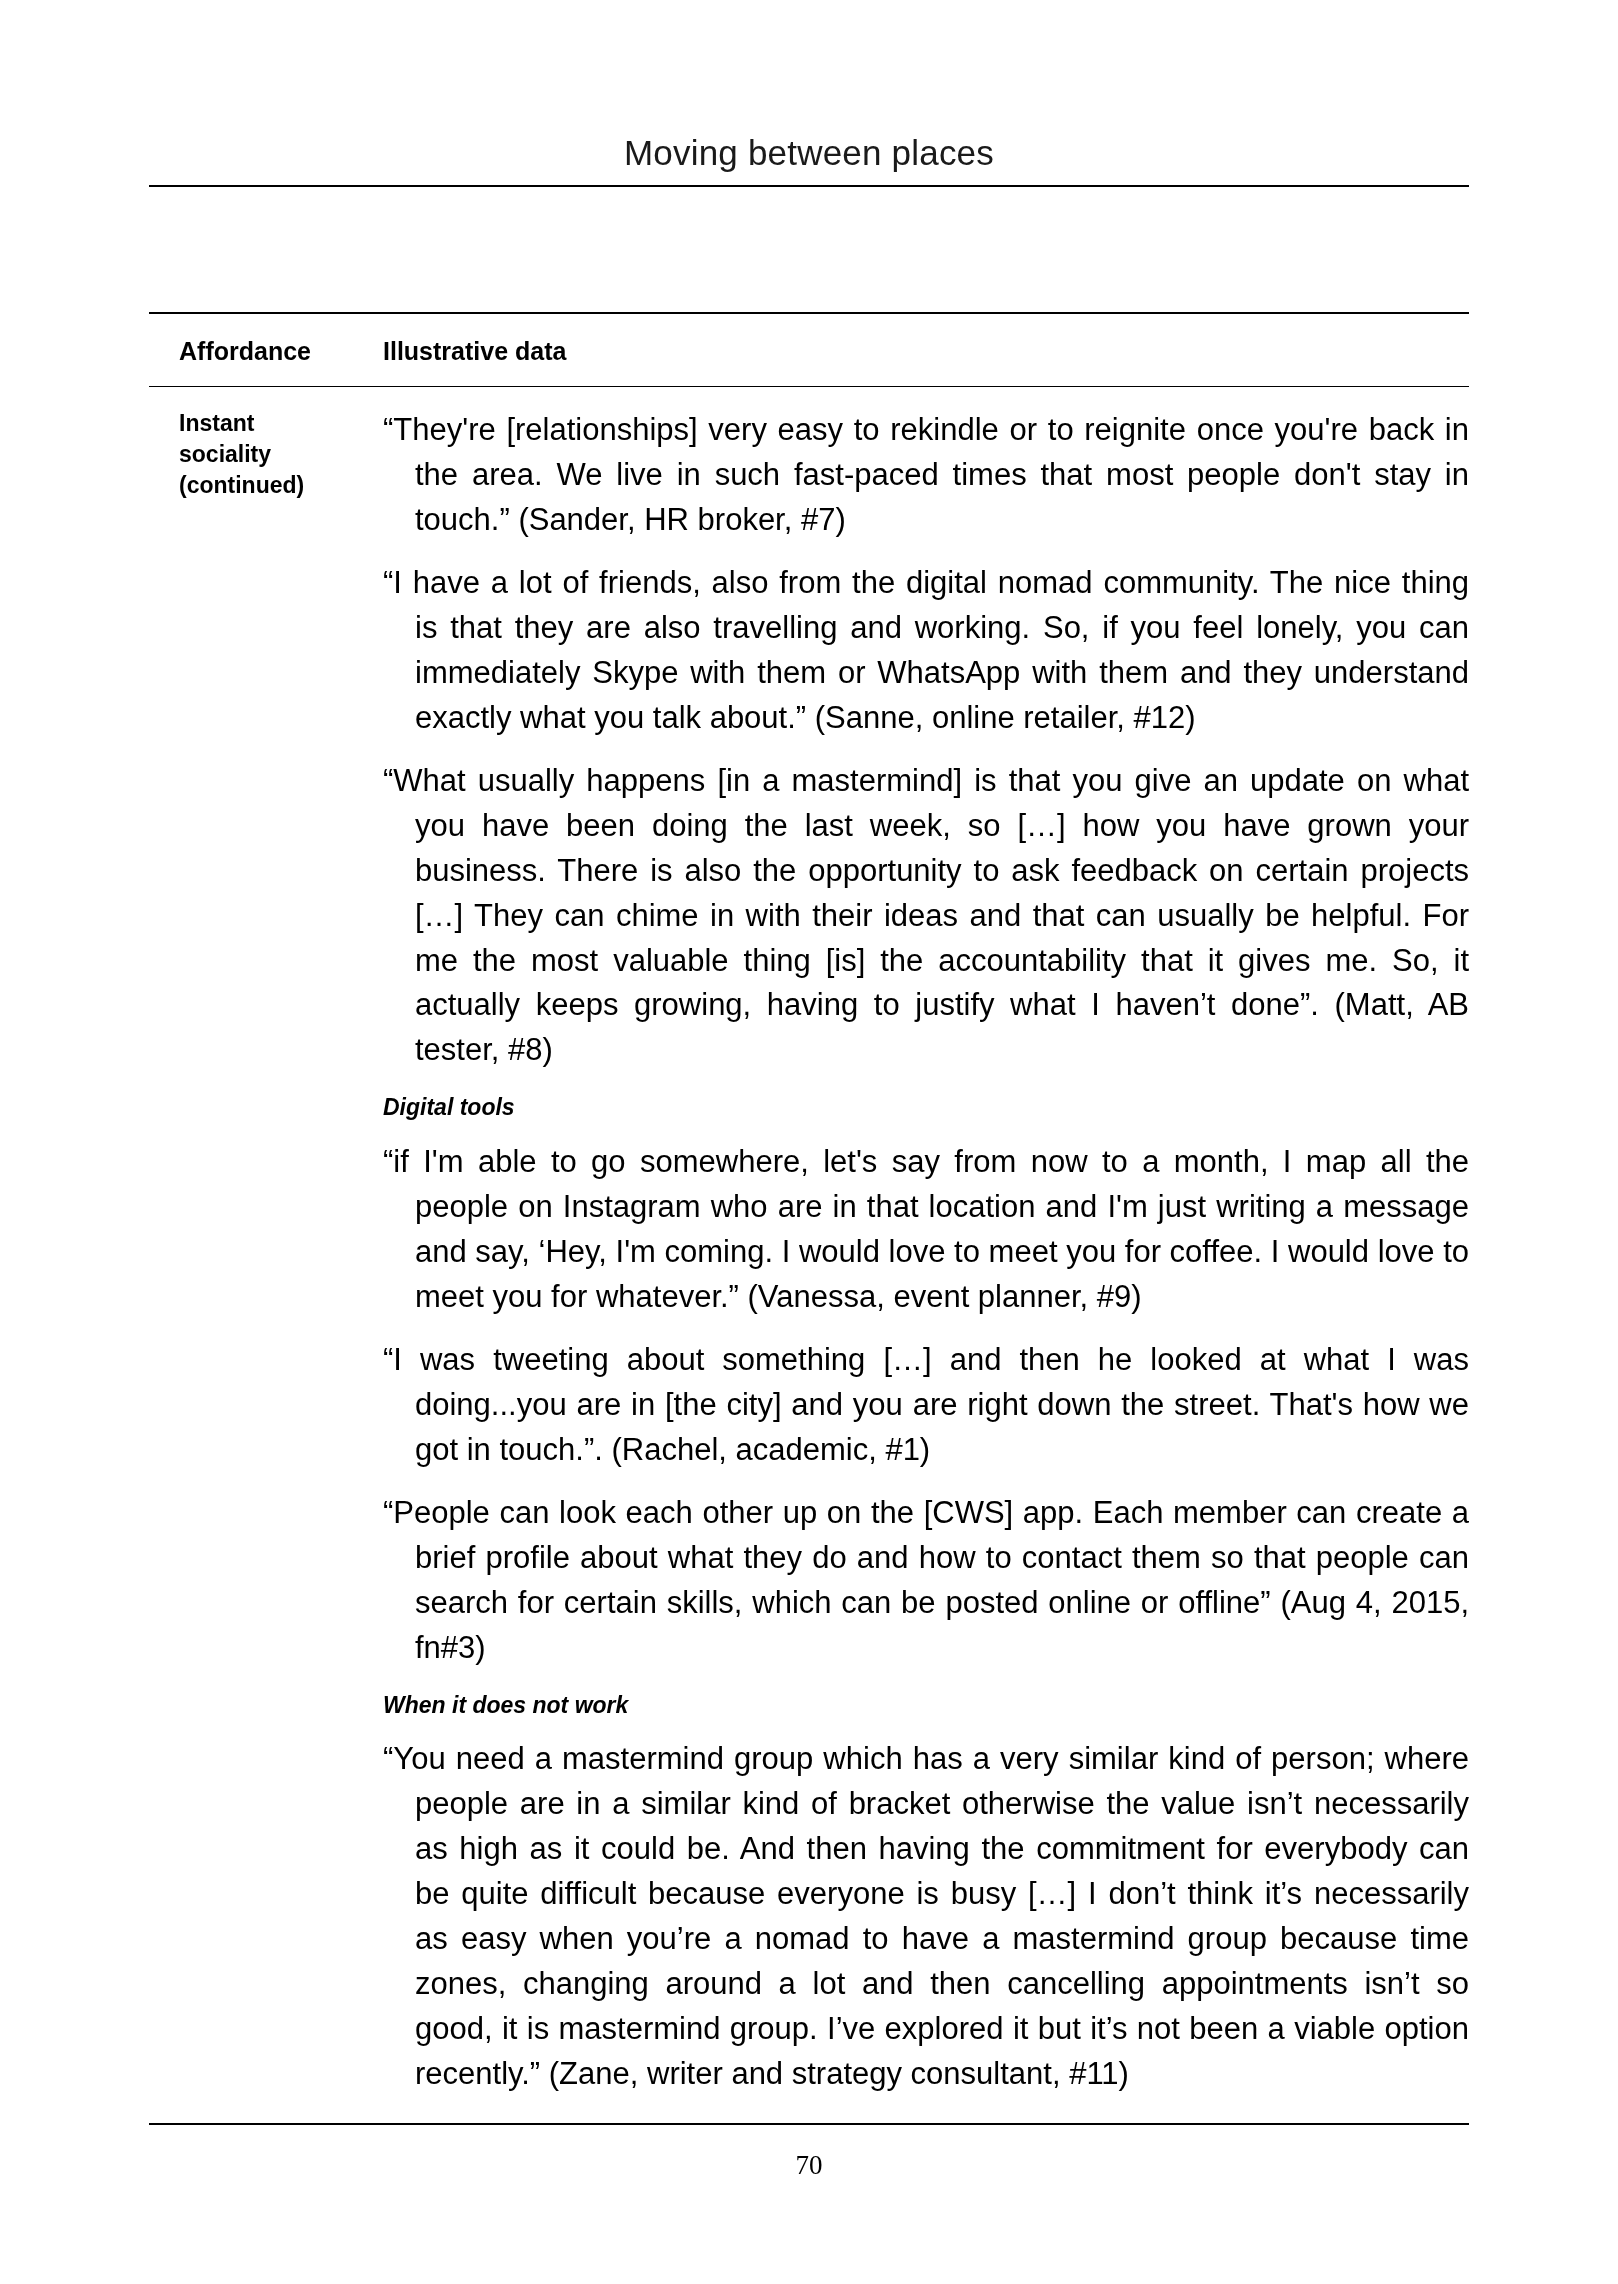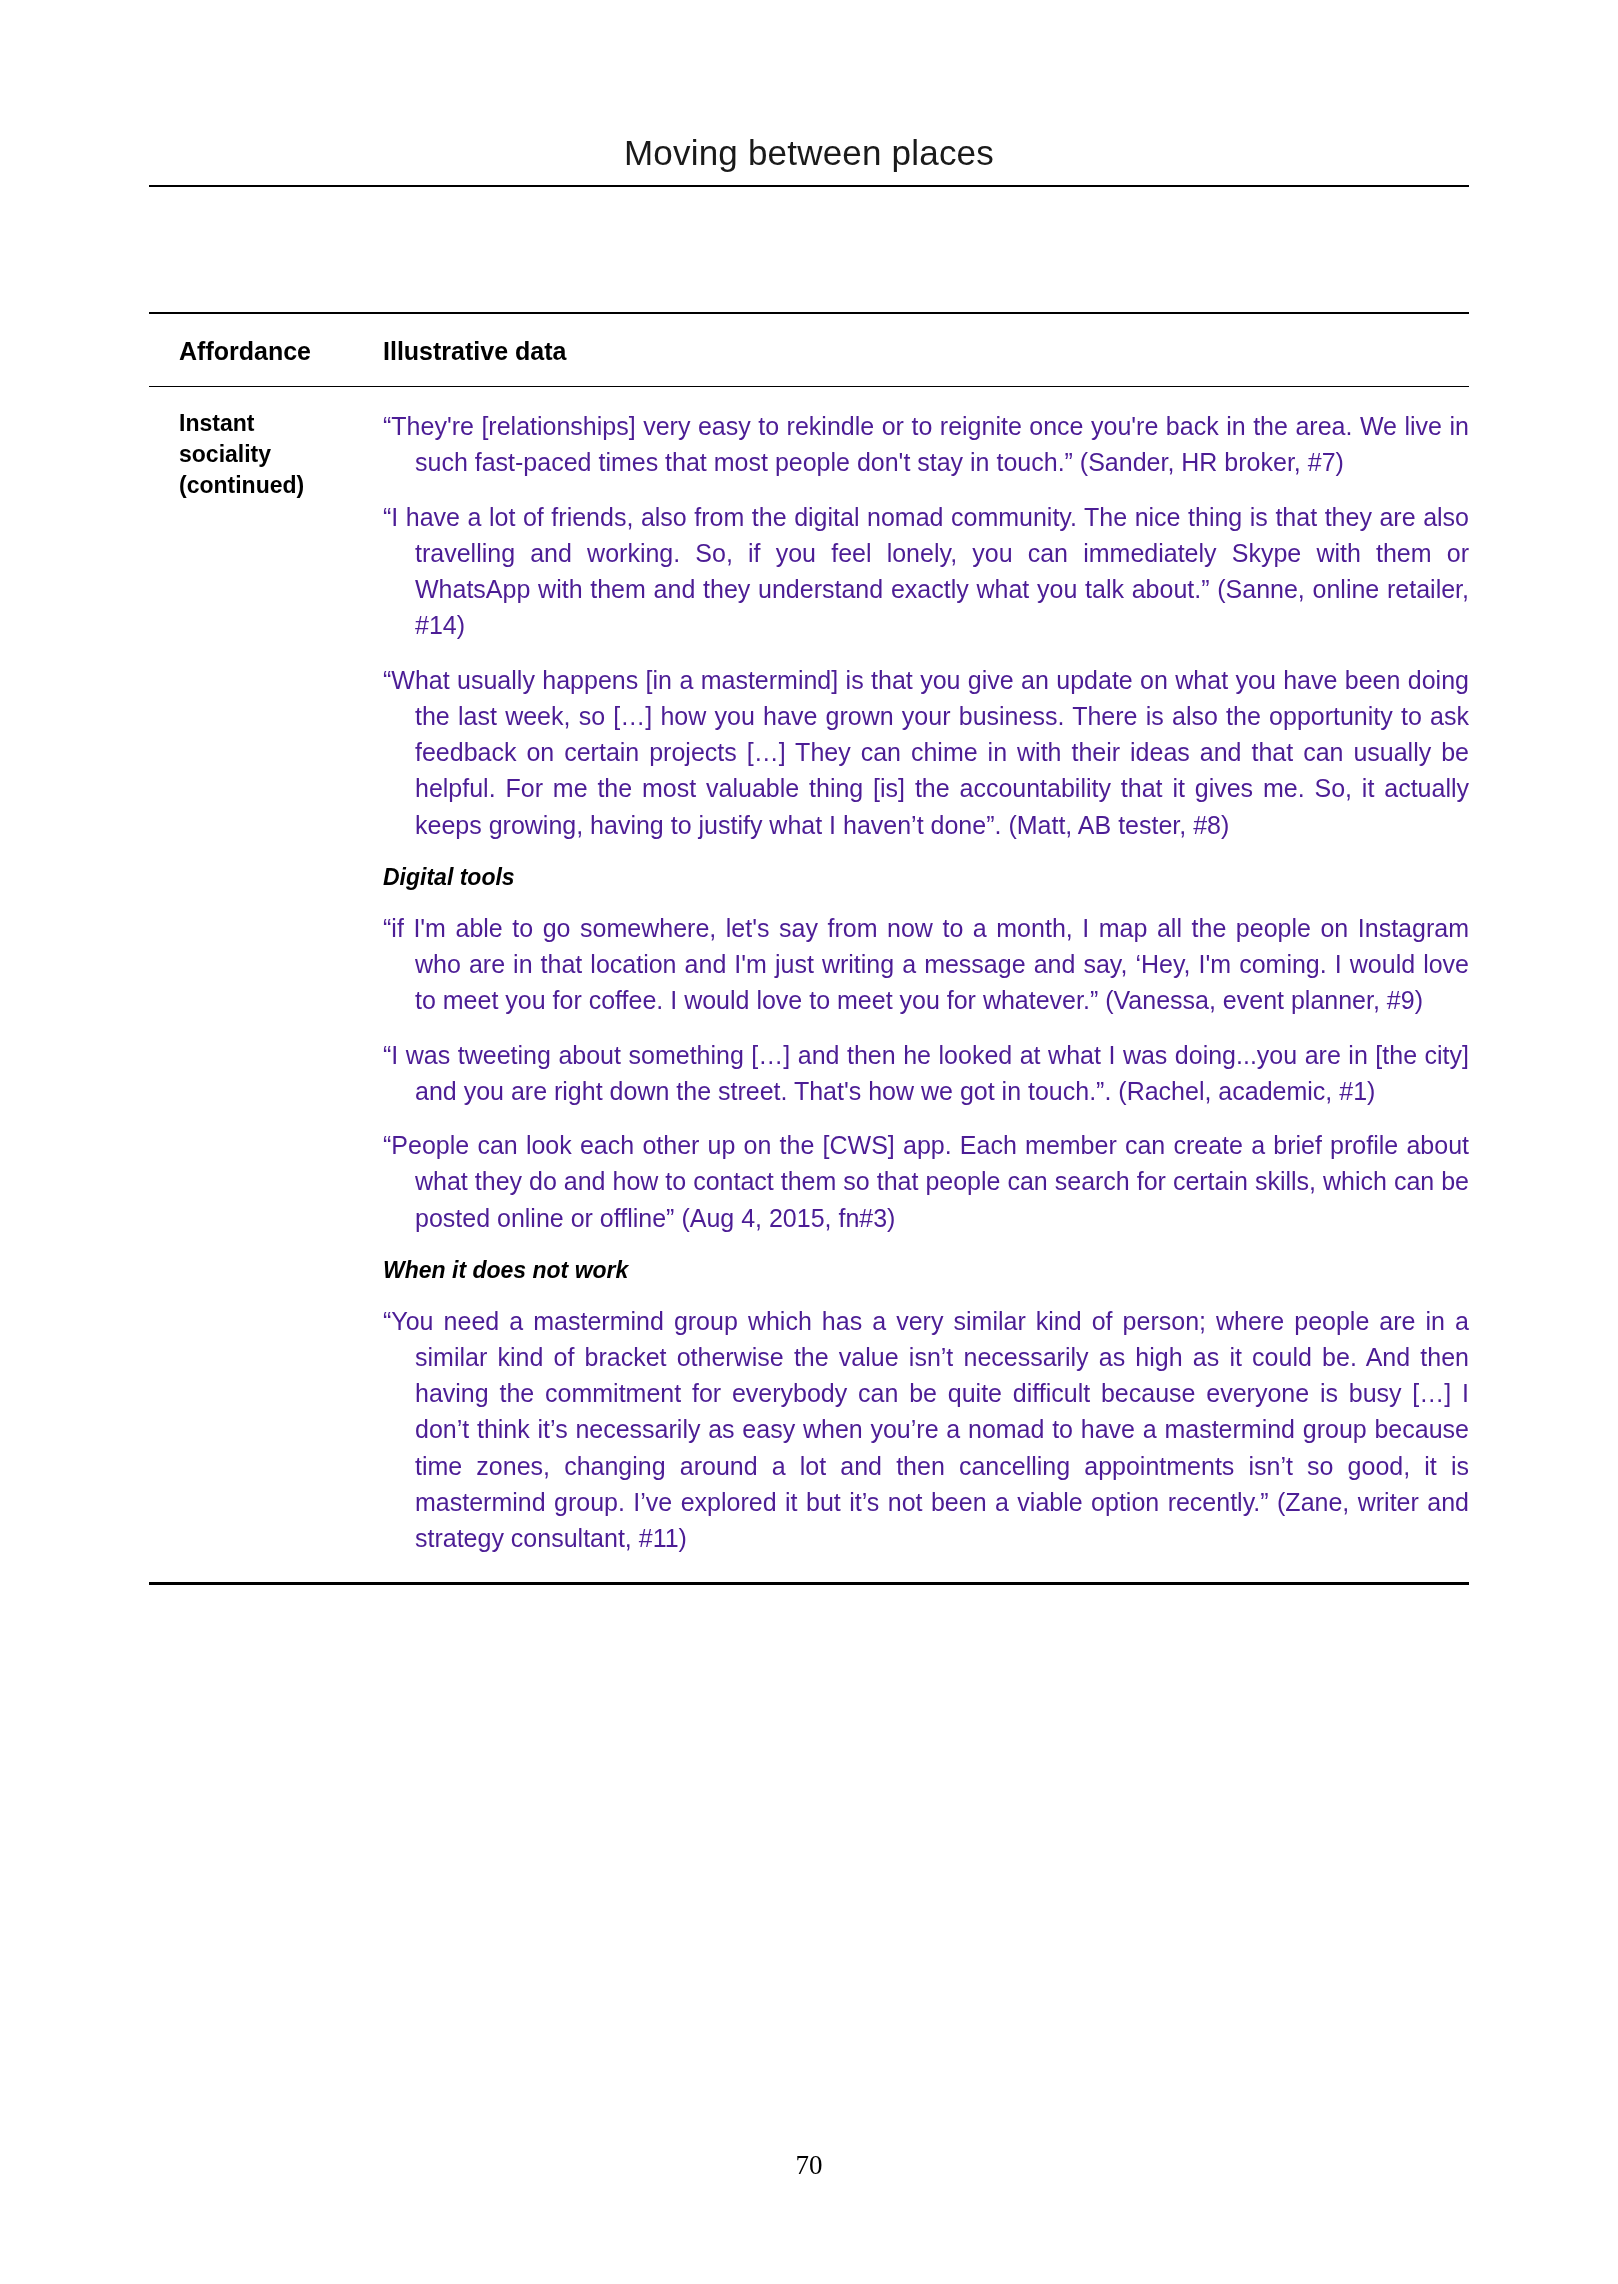--- a/index.html
+++ b/index.html
@@ -86,28 +86,28 @@
     display: flex;
     padding-top: 21px;
     padding-bottom: 26px;
   }
   .affordance-label {
     font-weight: bold;
     font-size: 23px;
     line-height: 1.35;
   }
   .quote {
-    font-size: 25px;
+    font-size: 31px;
     line-height: 1.45;
     text-align: justify;
     text-justify: inter-word;
     margin: 0 0 18px 0;
     padding-left: 32px;
     text-indent: -32px;
-    color: #4c1d95;
+    color: #000000;
   }
   .quote:last-child { margin-bottom: 0; }
   .subhead {
     font-size: 23px;
     font-weight: bold;
     font-style: italic;
     margin: 7.6px 0 16.7px 0;
     padding-left: 0;
     line-height: 1.4;
   }
@@ -144,21 +144,21 @@
     <div class="rule-mid"></div>
 
     <div class="tbody">
       <div class="col-affordance">
         <div class="affordance-label">Instant</div>
         <div class="affordance-label">sociality</div>
         <div class="affordance-label">(continued)</div>
       </div>
       <div class="col-data">
         <p class="quote">“They're [relationships] very easy to rekindle or to reignite once you're back in the area. We live in such fast-paced times that most people don't stay in touch.” (Sander, HR broker, #7)</p>
-        <p class="quote">“I have a lot of friends, also from the digital nomad community. The nice thing is that they are also travelling and working. So, if you feel lonely, you can immediately Skype with them or WhatsApp with them and they understand exactly what you talk about.” (Sanne, online retailer, #14)</p>
+        <p class="quote">“I have a lot of friends, also from the digital nomad community. The nice thing is that they are also travelling and working. So, if you feel lonely, you can immediately Skype with them or WhatsApp with them and they understand exactly what you talk about.” (Sanne, online retailer, #12)</p>
         <p class="quote">“What usually happens [in a mastermind] is that you give an update on what you have been doing the last week, so […] how you have grown your business. There is also the opportunity to ask feedback on certain projects […] They can chime in with their ideas and that can usually be helpful. For me the most valuable thing [is] the accountability that it gives me. So, it actually keeps growing, having to justify what I haven’t done”. (Matt, AB tester, #8)</p>
         <p class="subhead">Digital tools</p>
         <p class="quote">“if I'm able to go somewhere, let's say from now to a month, I map all the people on Instagram who are in that location and I'm just writing a message and say, ‘Hey, I'm coming. I would love to meet you for coffee. I would love to meet you for whatever.” (Vanessa, event planner, #9)</p>
         <p class="quote">“I was tweeting about something […] and then he looked at what I was doing...you are in [the city] and you are right down the street. That's how we got in touch.”. (Rachel, academic, #1)</p>
         <p class="quote">“People can look each other up on the [CWS] app. Each member can create a brief profile about what they do and how to contact them so that people can search for certain skills, which can be posted online or offline” (Aug 4, 2015, fn#3)</p>
         <p class="subhead">When it does not work</p>
         <p class="quote">“You need a mastermind group which has a very similar kind of person; where people are in a similar kind of bracket otherwise the value isn’t necessarily as high as it could be. And then having the commitment for everybody can be quite difficult because everyone is busy […] I don’t think it’s necessarily as easy when you’re a nomad to have a mastermind group because time zones, changing around a lot and then cancelling appointments isn’t so good, it is mastermind group. I’ve explored it but it’s not been a viable option recently.” (Zane, writer and strategy consultant, #11)</p>
       </div>
     </div>
 

